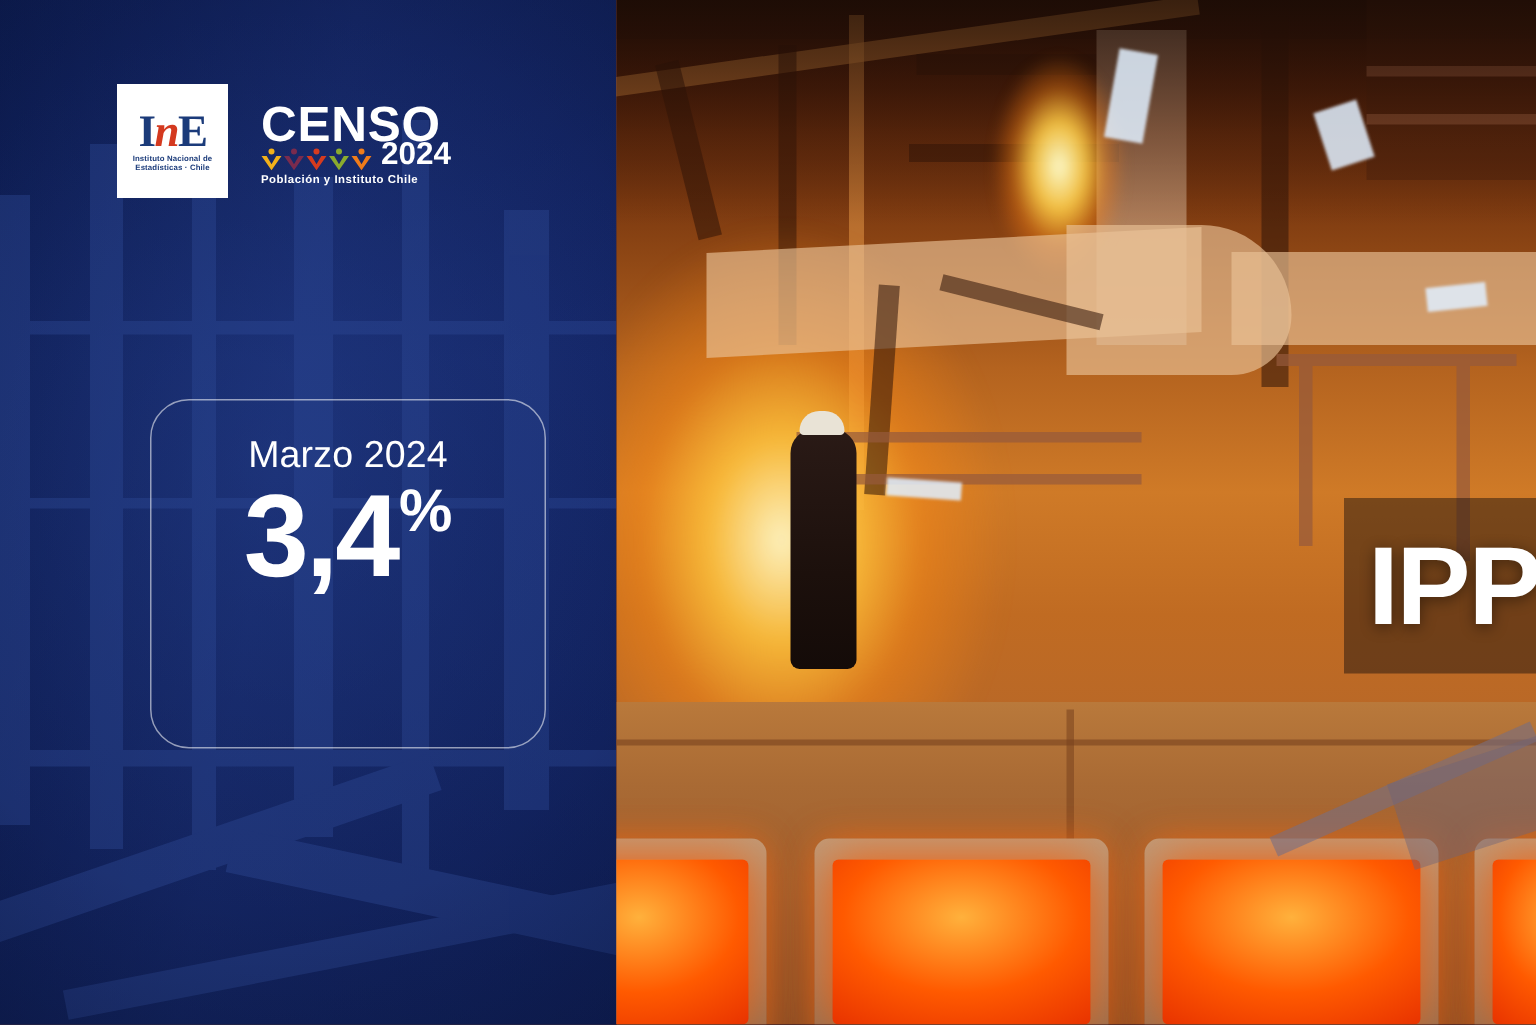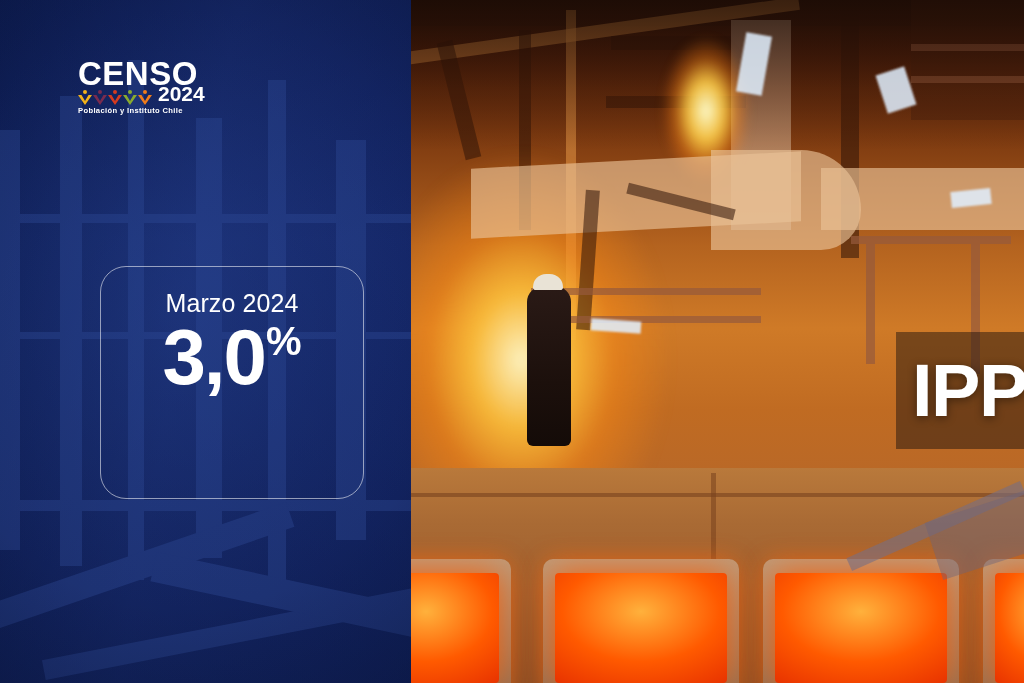--- a/index.html
+++ b/index.html
@@ -206,20 +206,27 @@
       <i style="left:0;      top:332px; width:411px; height:7px;"></i>
       <i style="left:0;      top:500px; width:411px; height:11px;"></i>
       <i style="left:-60px;  top:560px; width:360px; height:26px; transform:rotate(-19deg);"></i>
       <i style="left:40px;   top:620px; width:420px; height:20px; transform:rotate(-11deg);"></i>
       <i style="left:150px;  top:586px; width:330px; height:30px; transform:rotate(12deg);"></i>
     </div>
     <div class="bg-vignette"></div>
 
     <div id="logo-row">
 
+      <div id="ine-logo">
+        <div id="ine-mark"><span>I</span><span class="n">n</span><span>E</span></div>
+        <div id="ine-sub">
+          <div>Instituto Nacional de</div>
+          <div>Estadísticas · Chile</div>
+        </div>
+      </div>
 
       <div id="censo-logo">
         <div class="censo-top">
           <span id="censo-word">CENSO</span>
         </div>
         <div class="censo-mid">
           <span id="censo-figures">
             <span class="fig">
                 <i class="head" style="background:#f2b11a"></i>
                 <i class="arms" style="background:#f2b11a"></i>
@@ -244,21 +251,21 @@
           <span id="censo-year">2024</span>
         </div>
         <div id="censo-tag">Población y Instituto Chile</div>
       </div>
 
     </div>
 
     <div id="stat-card">
       <div id="stat-period">Marzo 2024</div>
       <div id="stat-value-row">
-        <span id="stat-value">3,0</span>
+        <span id="stat-value">3,4</span>
         <span id="stat-unit">%</span>
       </div>
       <div id="stat-label">
       </div>
     </div>
 
   </div>
 
   <div id="right-photo">
 

